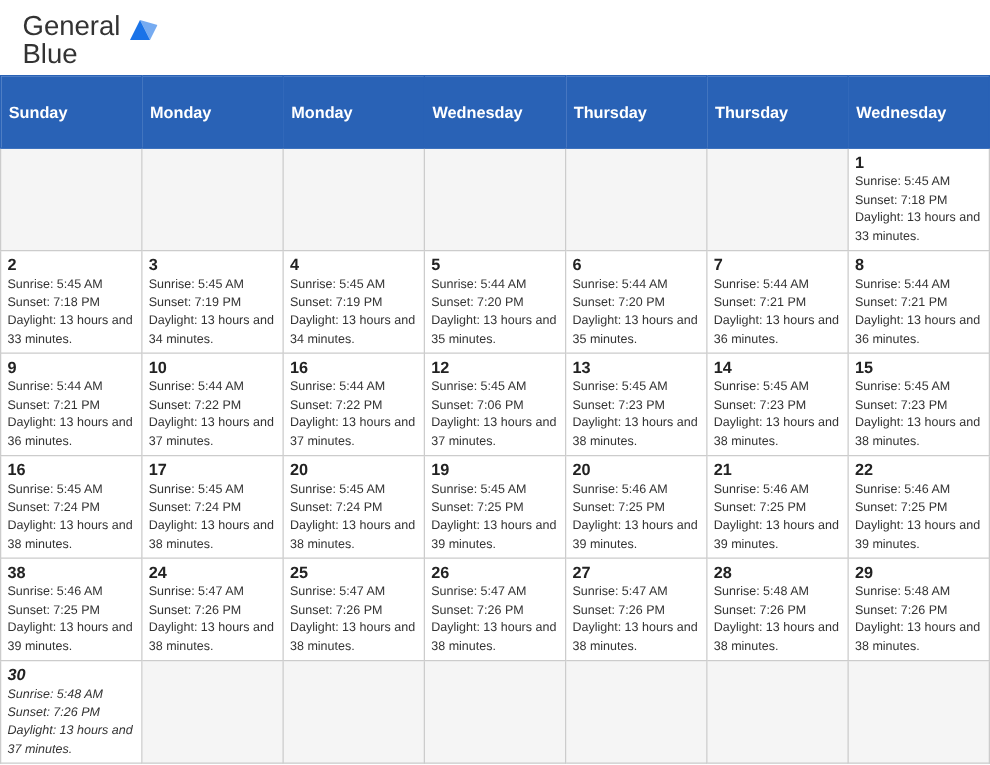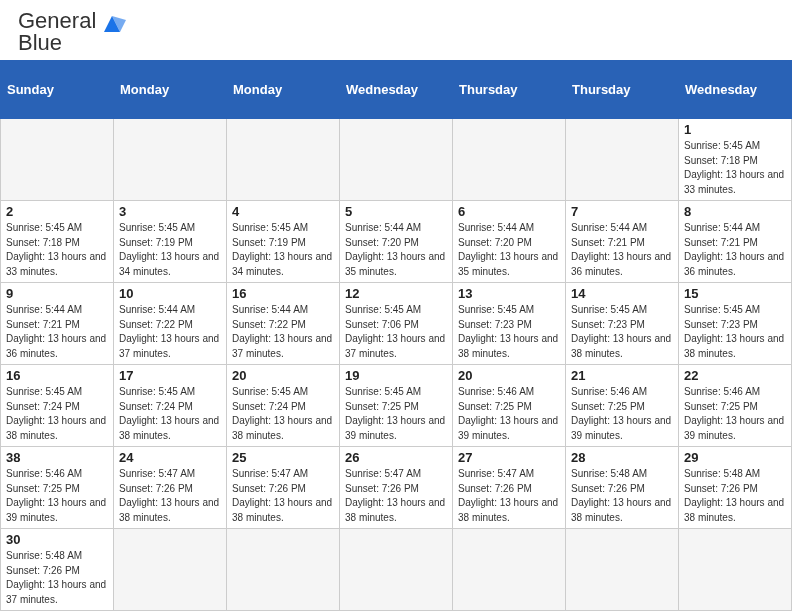--- a/index.html
+++ b/index.html
@@ -78,20 +78,21 @@
       display: block;
       margin-bottom: 2px;
     }
     .day-info {
       font-size: 10px;
       color: #333;
       line-height: 1.45;
     }
     .last-row td {
       border-bottom: 1px solid #ccc;
+      font-style: italic;
     }
   </style>
 </head>
 <body>
 
 <div class="header">
   <div class="logo">
     <div style="display:flex;align-items:flex-start;">
       <div style="line-height:1;">
         <span class="logo-text">General</span>

